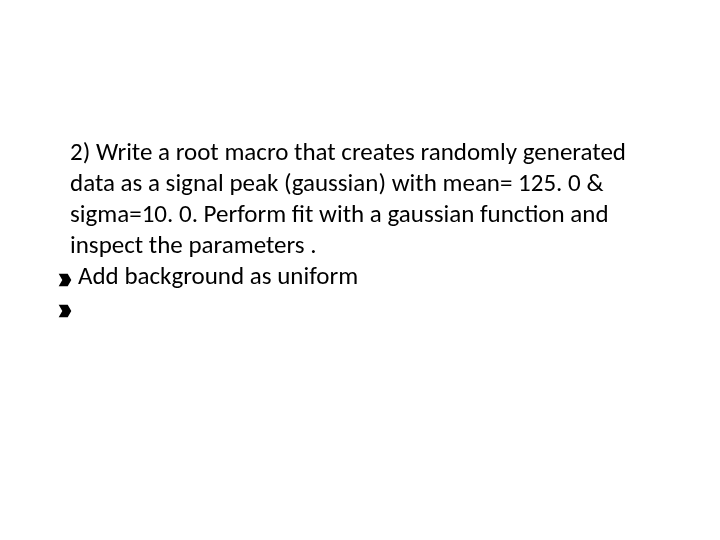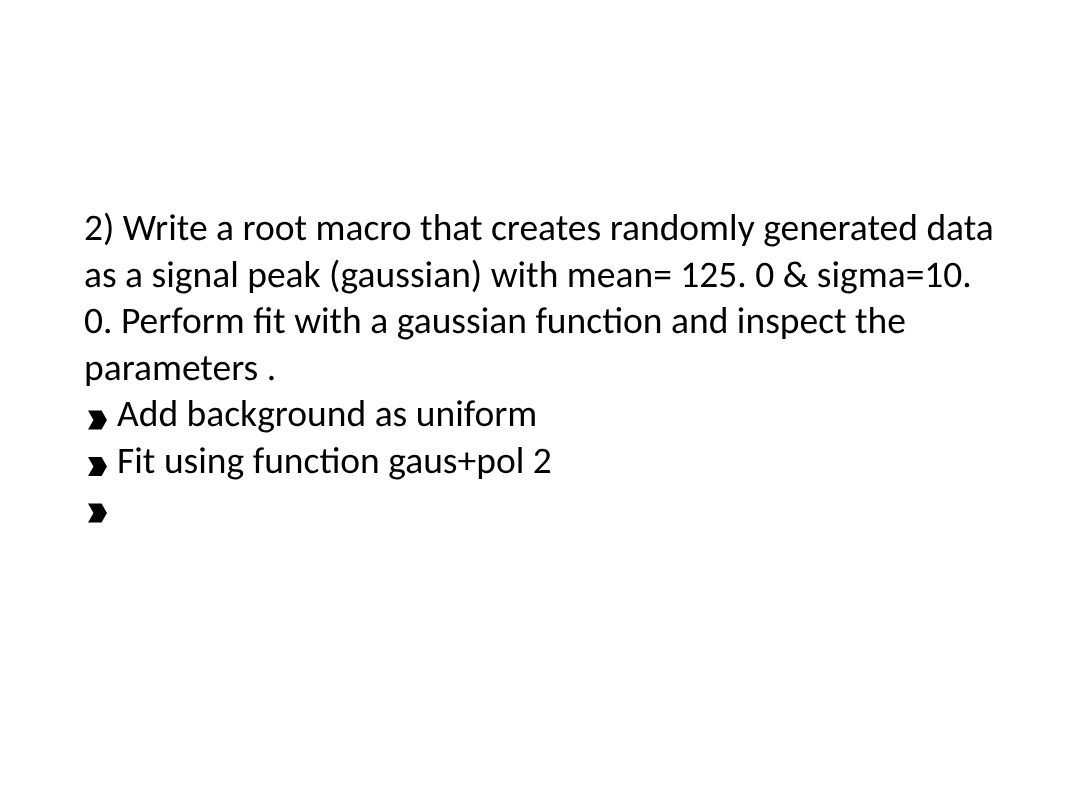--- a/index.html
+++ b/index.html
@@ -18,20 +18,21 @@
       position: absolute;
       left: 56px;
       top: 136px;
       width: 610px;
     }
     .main-text {
       font-size: 25px;
       line-height: 1.24;
       color: #000000;
       font-weight: 400;
+      margin-left: 14px;
     }
     .bullet-line {
       font-size: 25px;
       line-height: 1.24;
       color: #000000;
       font-weight: 400;
       display: flex;
       align-items: flex-end;
     }
     .arrow-bullet {
@@ -58,22 +59,14 @@
         </svg>
     </span>
     <span>Add background as uniform</span>
   </div>
   <div class="bullet-line">
     <span class="arrow-bullet">
       <svg viewBox="0 0 20 20">
           <path d="M 3 3 L 13 3 L 17 10 L 13 17 L 3 17 L 7 10 Z" fill="#000000"></path>
         </svg>
     </span>
-    <span>Fit using function gaus+pol 2</span>
-  </div>
-  <div class="bullet-line">
-    <span class="arrow-bullet">
-      <svg viewBox="0 0 20 20">
-          <path d="M 3 3 L 13 3 L 17 10 L 13 17 L 3 17 L 7 10 Z" fill="#000000"></path>
-        </svg>
-    </span>
   </div>
 </div>
 
 </body></html>

